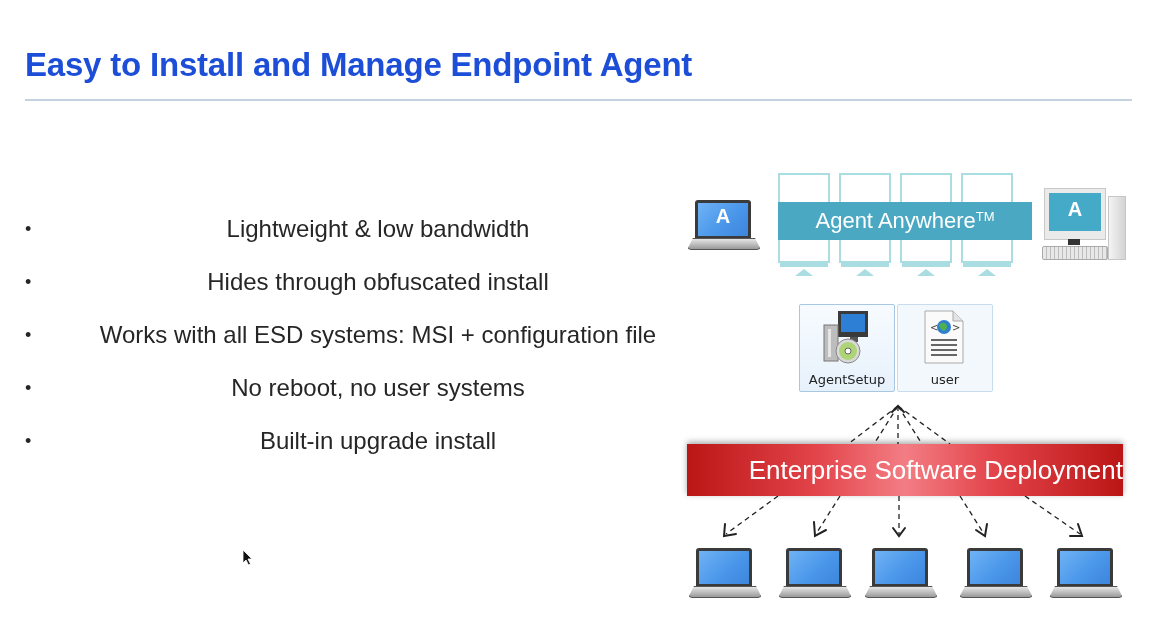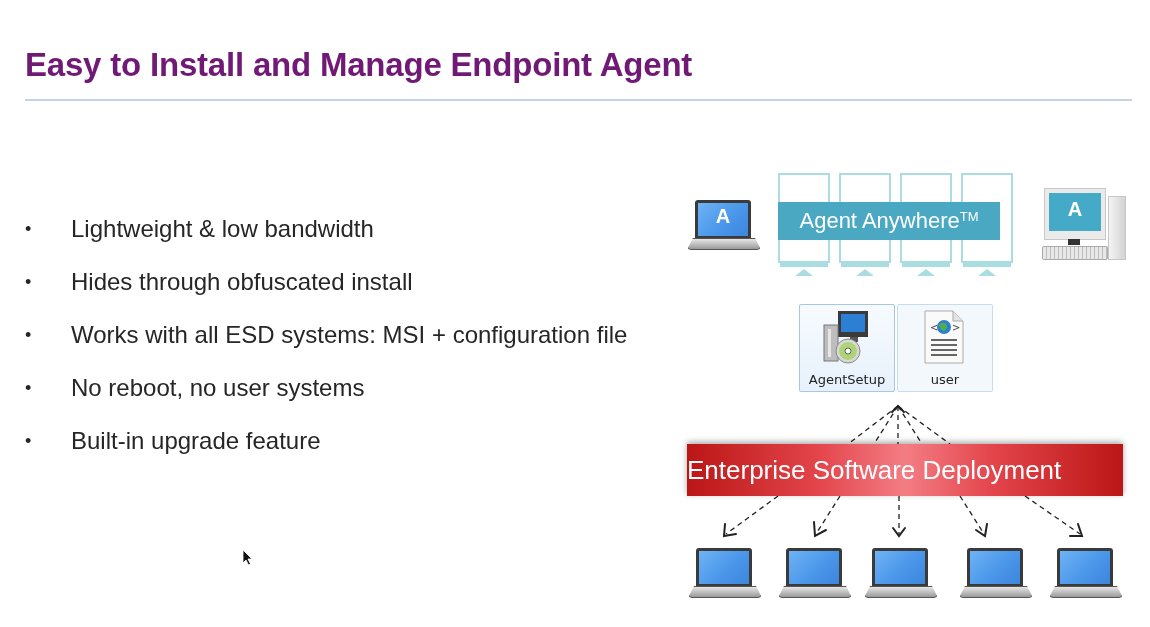--- a/index.html
+++ b/index.html
@@ -1,41 +1,41 @@
 <!DOCTYPE html>
 <html><head>
 <meta charset="utf-8">
 <style>
   html, body { margin:0; padding:0; }
   body {
     width:1150px; height:627px; background:#ffffff; position:relative; overflow:hidden;
     font-family:"Liberation Sans", sans-serif; color:#222;
   }
   .title {
-    position:absolute; left:25px; top:46px; font-size:33px; font-weight:bold; color:#701a75;
+    position:absolute; left:25px; top:46px; font-size:33px; font-weight:bold; color:#1d4ed8;
     letter-spacing:-0.2px; margin:0;
   }
   .title-rule {
     position:absolute; left:25px; top:99px; width:1107px; height:2px; background:#c5d3e0;
   }
   .bullets { position:absolute; left:25px; top:213px; width:660px; margin:0; padding:0; list-style:none; }
   .bullet { position:relative; font-size:24px; line-height:32px; color:#262626; margin-bottom:21px; padding-left:46px; }
   .bullet .dot { position:absolute; left:0; top:0; font-size:18px; }
-  .bullet .txt { display:block; }
+  .bullet .txt { display:block;text-align:center; }
 
   .cursor { position:absolute; left:242px; top:549px; }
 
   
   .monitors { position:absolute; left:778px; top:173px; }
   .mon { position:absolute; width:52px; top:0; }
   .mon .scr { width:48px; height:86px; border:2px solid #a9dde2; background:#fff; }
   .mon .base { width:48px; height:4px; background:#a9dde2; margin-left:2px; }
   .mon .foot { width:0; height:0; border-left:9px solid transparent; border-right:9px solid transparent; border-bottom:7px solid #a9dde2; margin:2px auto 0; }
   .aa-banner {
-    position:absolute; left:778px; top:202px; width:222px; height:38px; background:#4aa8c3;
+    position:absolute; left:778px; top:202px; width:254px; height:38px; background:#4aa8c3;
     color:#fff; font-size:22px; line-height:38px; text-align:center;
   }
   .aa-banner sup { font-size:13px; vertical-align:top; position:relative; top:-4px; }
 
   
   .laptop { position:absolute; width:72px; height:50px; }
   .laptop .lscreen {
     position:absolute; left:8px; top:0; width:56px; height:38px; background:#3a3a3a; border-radius:3px 3px 0 0;
   }
   .laptop .lscreen .panel {
@@ -69,21 +69,21 @@
   .file-tile .fname { position:absolute; left:0; right:0; bottom:4px; font-family:"DejaVu Sans", sans-serif; font-size:13px; color:#222; }
   .setup-icon { position:absolute; left:20px; top:4px; width:54px; height:56px; }
   .conf-icon { position:absolute; left:24px; top:4px; width:44px; height:56px; }
 
   
   .arrows { position:absolute; left:680px; top:400px; width:460px; height:150px; }
   .esd-banner {
     position:absolute; left:687px; top:444px; width:436px; height:52px;
     background:linear-gradient(90deg,#bb1616 0%,#e3454b 30%,#f37d84 50%,#e3454b 70%,#bb1616 100%);
     box-shadow:0 -2px 6px rgba(0,0,0,0.35);
-    color:#fff; font-size:26px; line-height:52px; text-align:left;
+    color:#fff; font-size:26px; line-height:52px; text-align:right;
   }
 </style>
 </head>
 <body>
 
 <h1 class="title">Easy to Install and Manage Endpoint Agent</h1>
 <div class="title-rule"></div>
 
 <ul class="bullets">
   <li class="bullet">
@@ -97,21 +97,21 @@
   <li class="bullet">
       <span class="dot">•</span>
       <span class="txt">Works with all ESD systems: MSI + configuration file</span>
     </li>
   <li class="bullet">
       <span class="dot">•</span>
       <span class="txt">No reboot, no user systems</span>
     </li>
   <li class="bullet">
       <span class="dot">•</span>
-      <span class="txt">Built-in upgrade feature</span>
+      <span class="txt">Built-in upgrade install</span>
     </li>
 </ul>
 
 <svg class="cursor" width="12" height="18" viewBox="0 0 12 18">
   <path d="M1 1 L1 14 L4 11 L6.5 16 L8.5 15 L6 10 L10 10 Z" fill="#111" stroke="#fff" stroke-width="0.8"></path>
 </svg>
 
 <div class="monitors">
   <div class="mon" style="left:0">
       <div class="scr"></div>

